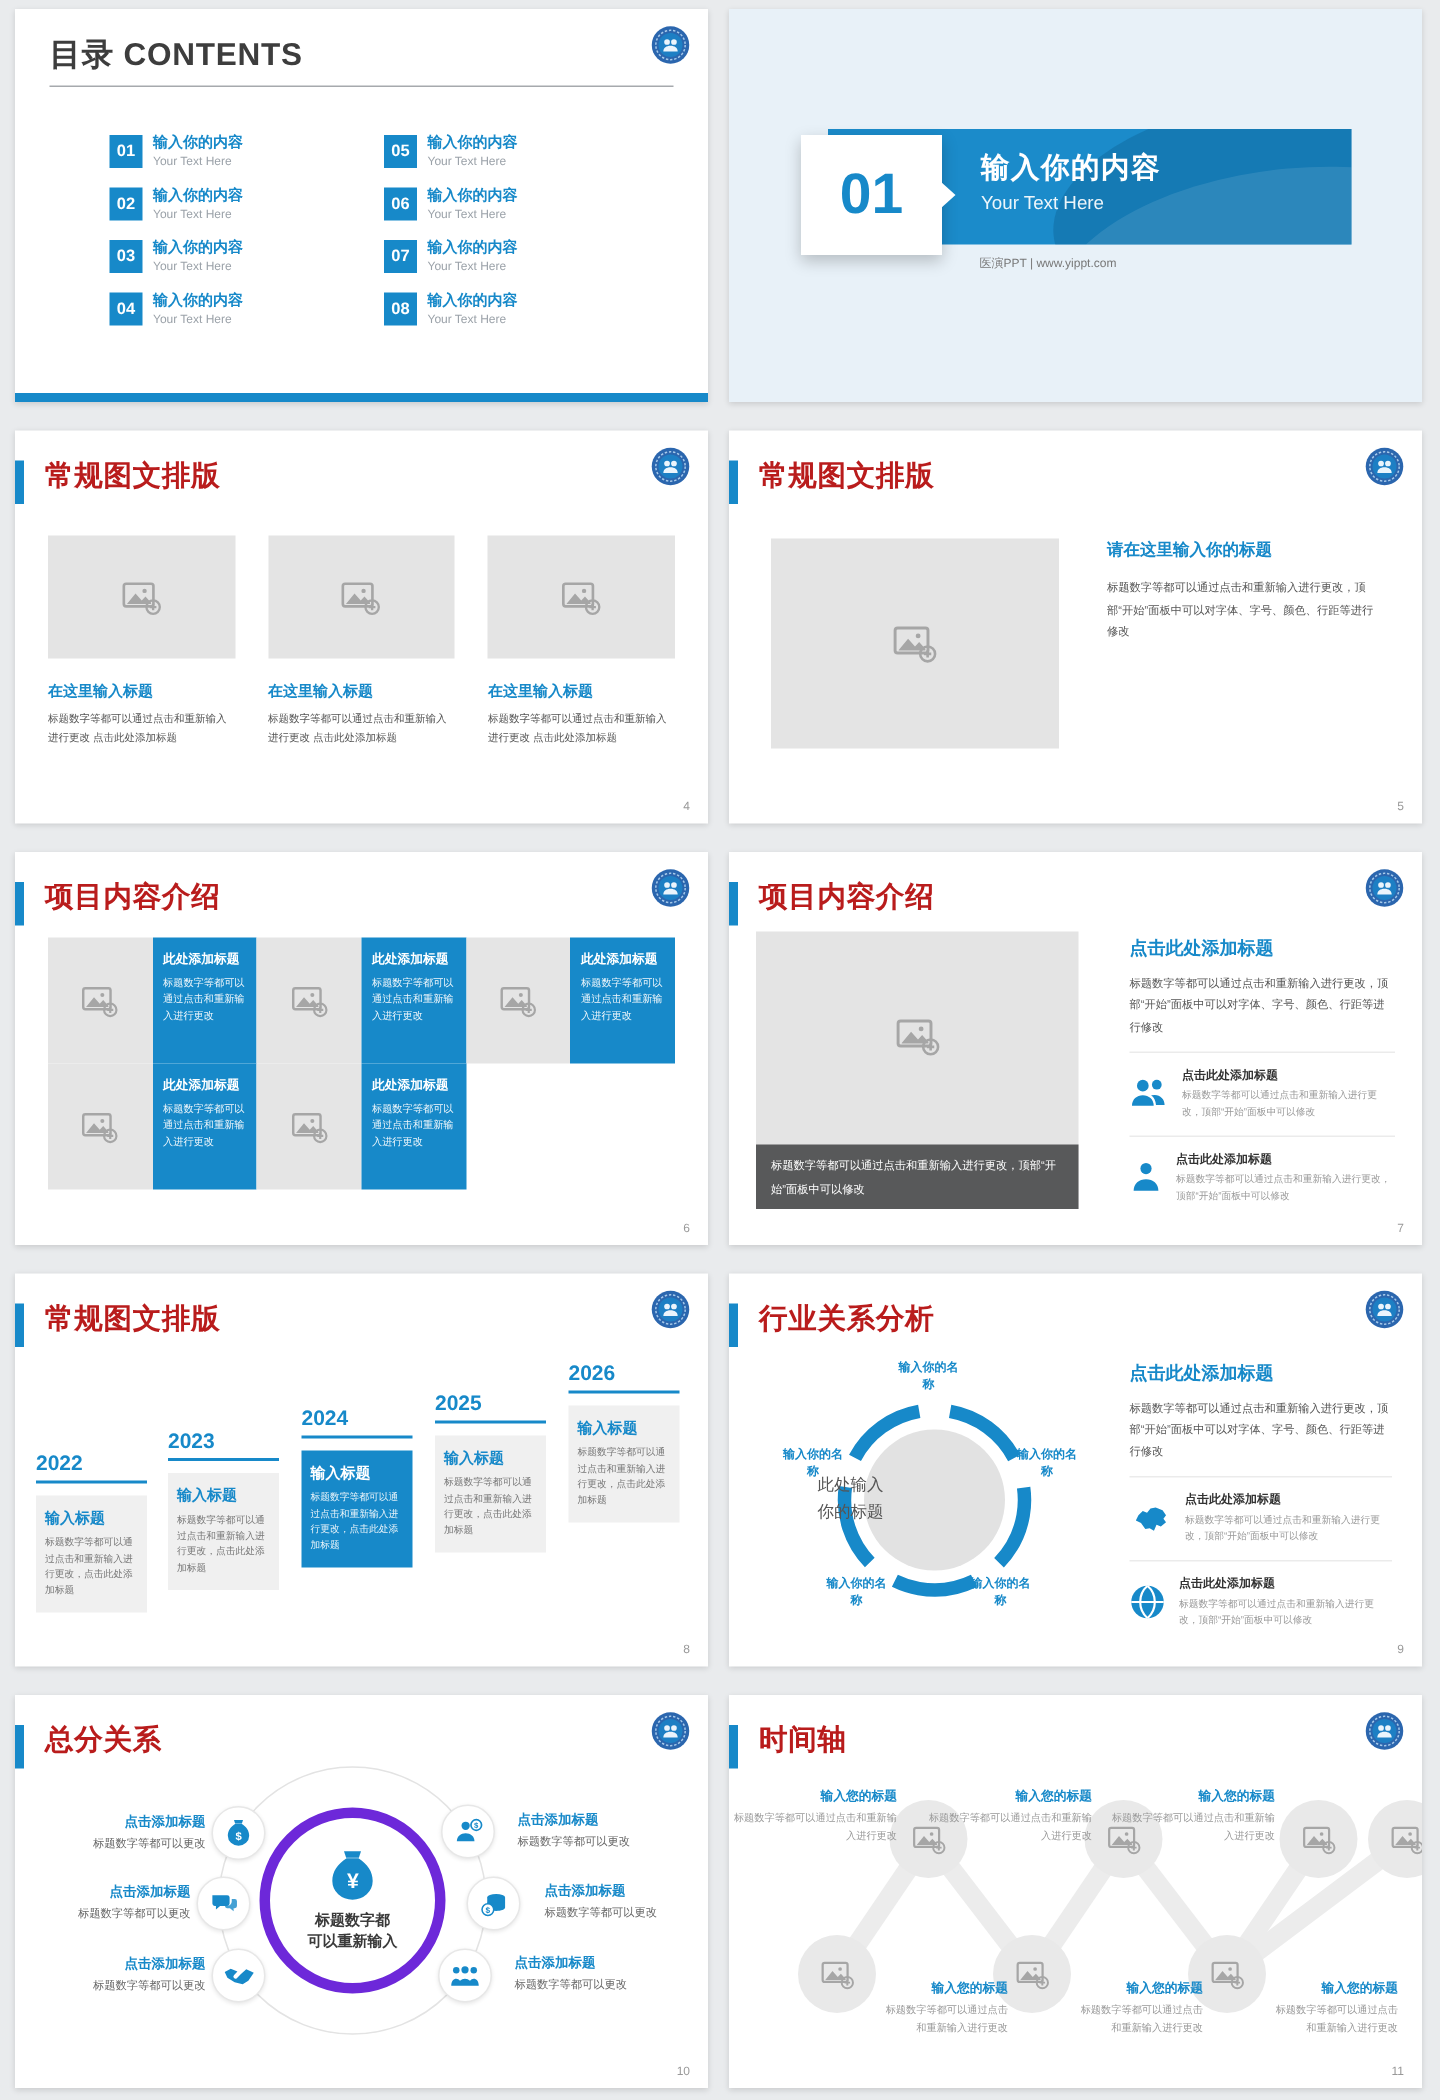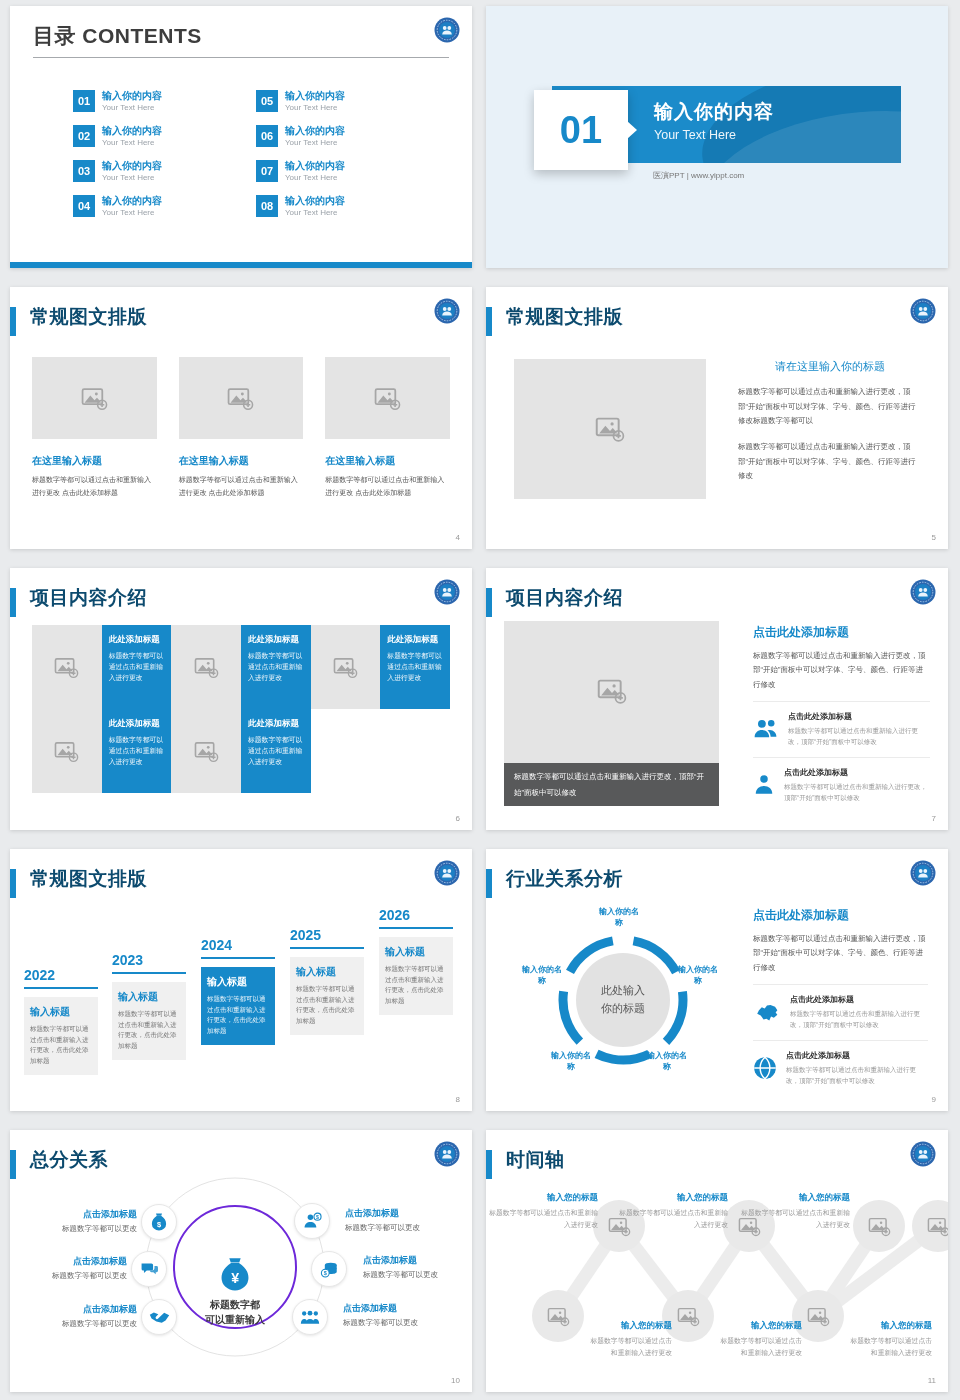--- a/index.html
+++ b/index.html
@@ -6,21 +6,21 @@
   html,body { width:960px; height:1400px; overflow:hidden; }
   body { background:#e9ebed; font-family:"Liberation Sans", sans-serif; color:#333; }
   .board { display:grid; grid-template-columns:462px 462px; grid-auto-rows:262px;
            column-gap:14px; row-gap:19px; padding:6px 10px; }
   .slide { position:relative; background:#fff; overflow:hidden;
            box-shadow:0 1px 4px rgba(0,0,0,.14); }
   .ic { display:block; }
 
   
   .edge { position:absolute; left:0; top:20px; width:6px; height:29px; background:#1789c9; }
-  .ctitle { position:absolute; left:20px; top:17px; font-size:19px; font-weight:700; color:#0c4a6e; letter-spacing:.5px; }
+  .ctitle { position:absolute; left:20px; top:17px; font-size:19px; font-weight:700; color:#b91c1c; letter-spacing:.5px; }
   .logo { position:absolute; right:12px; top:11px; width:26px; height:26px; }
   .pnum { position:absolute; right:12px; bottom:7px; font-size:8px; color:#999; }
   .imgic { color:#a6a6a6; }
 
   
   .toc-title { position:absolute; left:23px; top:16px; font-size:21px; font-weight:700; color:#3d3d3d; letter-spacing:.5px; }
   .toc-rule { position:absolute; left:23px; right:23px; top:51px; border-top:1px solid #a6a9ad; }
   .toc-grid { position:absolute; left:63px; top:84px; display:grid; grid-template-columns:122px 122px; column-gap:61px; row-gap:13px; }
   .toc-item { display:flex; gap:7px; height:22px; }
   .toc-num { width:22px; height:22px; background:#1789c9; color:#fff; font-size:11px; font-weight:700;
@@ -48,21 +48,21 @@
   
   .s4-cards { position:absolute; left:22px; right:22px; top:70px; display:grid; grid-template-columns:repeat(3,1fr); column-gap:22px; }
   .ph { background:#e4e4e4; height:82px; display:flex; align-items:center; justify-content:center; }
   .card-t { margin-top:15px; font-size:10px; font-weight:700; color:#1789c9; }
   .card-b { margin-top:6px; font-size:7px; color:#555; line-height:1.8; }
 
   
   .s5-ph { position:absolute; left:28px; top:72px; width:192px; height:140px; background:#e4e4e4;
            display:flex; align-items:center; justify-content:center; }
   .s5-col { position:absolute; left:252px; top:72px; right:26px; }
-  .s5-h { font-size:11px; font-weight:400; color:#1789c9;text-align:center; }
+  .s5-h { font-size:11px; font-weight:700; color:#1789c9; }
   .s5-p { margin-top:11px; font-size:7.5px; line-height:1.95; color:#555; }
 
   
   .s6-grid { position:absolute; left:22px; right:22px; top:57px; display:grid; grid-template-columns:repeat(6,1fr); grid-auto-rows:84px; }
   .tile-img { background:#e5e5e5; display:flex; align-items:center; justify-content:center; }
   .tile-txt { background:#1789c9; color:#fff; padding:9px 7px; }
   .tile-t { font-size:8.5px; font-weight:700; margin-bottom:5px; }
   .tile-b { font-size:6.8px; line-height:1.6; color:rgba(255,255,255,.93); }
 
   
@@ -90,31 +90,31 @@
   .st { font-size:10px; font-weight:700; color:#1789c9; margin-bottom:5px; }
   .sb { font-size:6.5px; color:#777; line-height:1.65; }
   .step.hl .scard { background:#1789c9; }
   .step.hl .st { color:#fff; }
   .step.hl .sb { color:rgba(255,255,255,.9); }
   .p1 { left:14px;  top:118px; } .p2 { left:102px; top:103px; } .p3 { left:191px; top:88px; }
   .p4 { left:280px; top:78px; }  .p5 { left:369px; top:58px; }
 
   
   .gear { position:absolute; left:55px; top:69px; width:164px; height:164px; }
-  .gear-txt { position:absolute; inset:0; display:flex; align-items:center; justify-content:center; }
+  .gear-txt { position:absolute; inset:0; display:flex; align-items:center; justify-content:flex-start; }
   .gear-txt span { width:52px; text-align:center; font-size:11px; color:#555; line-height:1.6; }
   .gl { position:absolute; width:46px; text-align:center; font-size:8px; font-weight:700; color:#1789c9; line-height:1.35; }
   .gl1 { left:110px; top:58px; } .gl2 { left:33px; top:116px; } .gl3 { left:189px; top:116px; }
   .gl4 { left:62px; top:202px; } .gl5 { left:158px; top:202px; }
 
   
   .s10-ring { position:absolute; left:0; top:0; }
   .s10-center { position:absolute; left:163px; top:75px; width:124px; height:124px; border-radius:50%;
-                border:2px solid #6d28d9; background:#fff; display:flex; flex-direction:column;
-                align-items:center; justify-content:flex-end; gap:5px; }
+                border:7px solid #6d28d9; background:#fff; display:flex; flex-direction:column;
+                align-items:center; justify-content:center; gap:5px; }
   .s10-ct { font-size:10px; font-weight:700; color:#3a3a3a; line-height:1.45; text-align:center; }
   .sat { position:absolute; width:36px; height:36px; border-radius:50%; background:#fff; border:1px solid #e7e7e7;
          box-shadow:0 1px 3px rgba(0,0,0,.10); display:flex; align-items:center; justify-content:center; color:#1789c9; }
   .sL1 { left:131px; top:74px; }  .sL2 { left:121px; top:121px; } .sL3 { left:131px; top:169px; }
   .sR1 { left:284px; top:73px; }  .sR2 { left:301px; top:121px; } .sR3 { left:282px; top:169px; }
   .s10lab { position:absolute; }
   .s10lab .t { font-size:9px; font-weight:700; color:#1789c9; }
   .s10lab .b { font-size:7.5px; color:#666; margin-top:3px; }
   .lab-l { text-align:right; }
   .lL1 { right:335px; top:78px; } .lL2 { right:345px; top:125px; } .lL3 { right:335px; top:173px; }
@@ -350,21 +350,20 @@
       </span>
     <div class="s5-ph">
         <span class="imgic">
           <svg class="ic" width="30" height="28">
             <use href="#i-img"></use>
           </svg>
         </span>
       </div>
     <div class="s5-col">
       <div class="s5-h">请在这里输入你的标题</div>
-      <p class="s5-p">标题数字等都可以通过点击和重新输入进行更改，顶部“开始”面板中可以对字体、字号、颜色、行距等进行修改标题数字等都可以</p>
       <p class="s5-p">标题数字等都可以通过点击和重新输入进行更改，顶部“开始”面板中可以对字体、字号、颜色、行距等进行修改</p>
     </div>
     <span class="pnum">5</span>
   </section>
 
   <section class="slide">
     <span class="edge"></span>
     <h2 class="ctitle">项目内容介绍</h2>
     <span class="logo">
         <svg class="ic" width="26" height="26">

